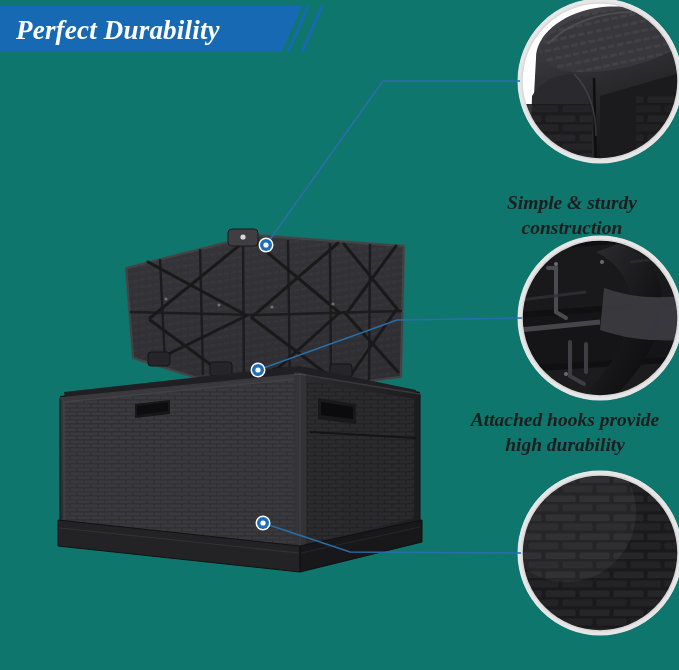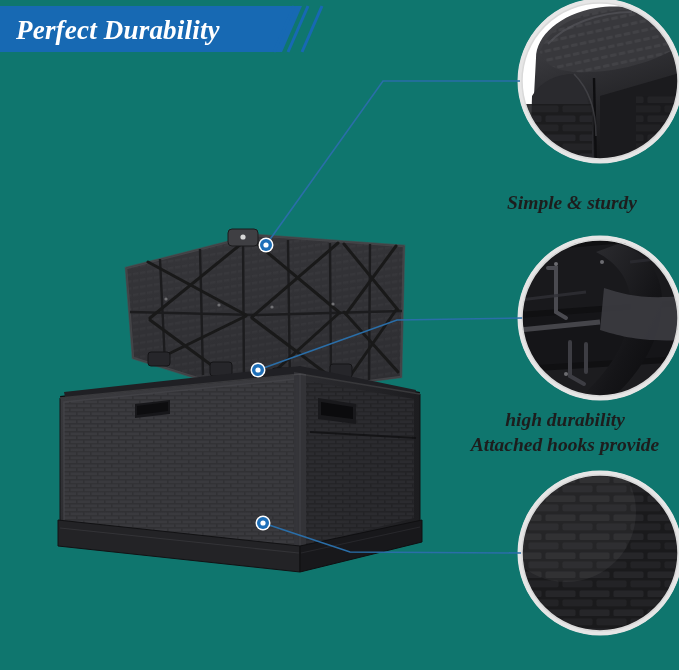--- a/index.html
+++ b/index.html
@@ -301,21 +301,22 @@
       <g>
         <circle cx="263" cy="523" r="7.5" fill="#ffffff"></circle>
         <circle cx="263" cy="523" r="6" fill="#1e6fb8"></circle>
         <circle cx="263" cy="523" r="2.6" fill="#ffffff"></circle>
       </g>
     </g>
   </svg>
 
   <div class="caption" id="cap1">
     <div>Simple &amp; sturdy</div>
+    <div>construction</div>
   </div>
 
   <div class="caption" id="cap2">
+    <div>Attached hooks provide</div>
     <div>high durability</div>
-    <div>Attached hooks provide</div>
   </div>
 
 
 </div>
 
 </body></html>

